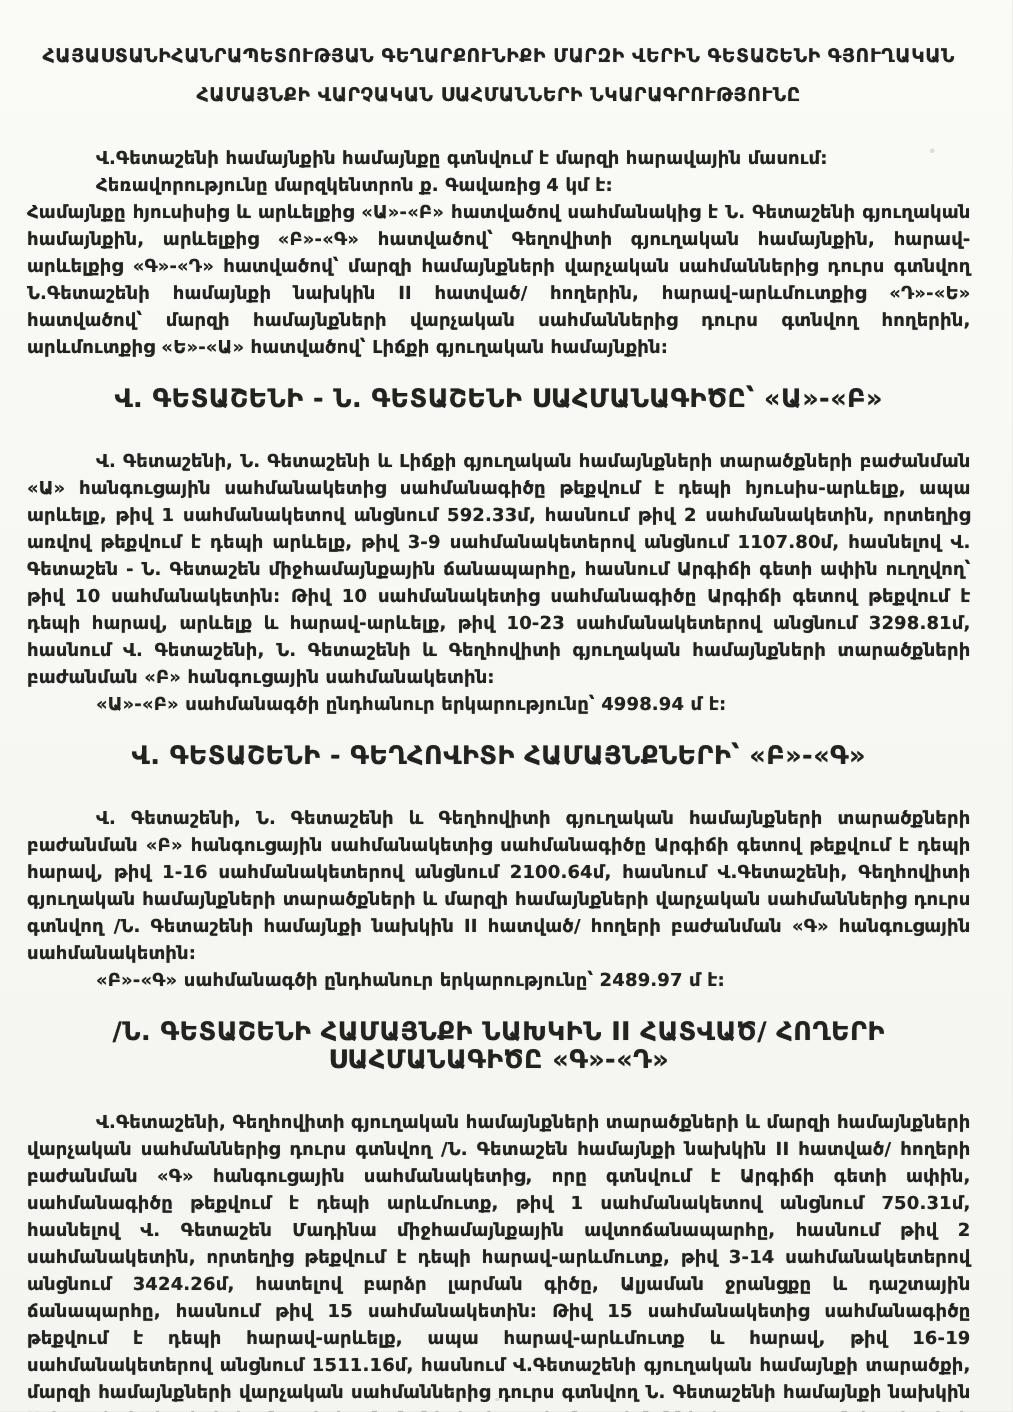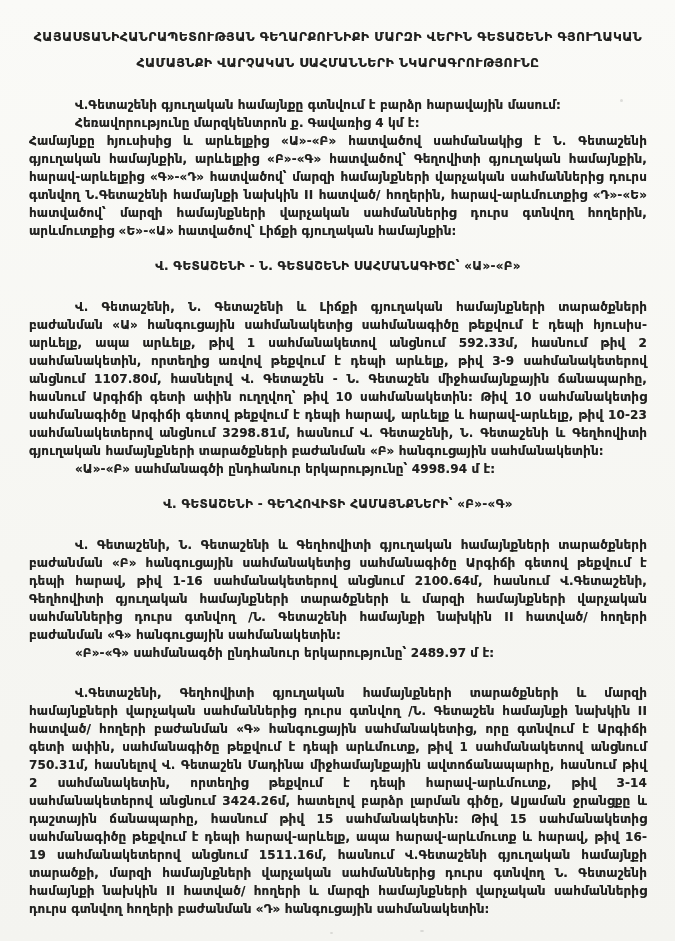--- a/index.html
+++ b/index.html
@@ -2,21 +2,21 @@
 <html><head>
 <meta charset="utf-8">
 <style>
   html,body{margin:0;padding:0;background:#e9e9e6;}
   .page{
     position:relative;
     width:675px;
     height:941px;
     margin:0;
     box-sizing:border-box;
-    padding:24px 28px 0 29px;
+    padding:24px 28px 0 18px;
     background:linear-gradient(180deg,#fafaf7 0%,#f6f6f2 60%,#f4f4f0 100%);
     color:#222220;
     font-family:"DejaVu Sans",sans-serif;
     font-weight:bold;
     overflow:hidden;
     text-shadow:0 0 0.5px rgba(40,40,38,0.55);
   }
   .title{
     text-align:center;
     font-size:12.5px;
@@ -26,21 +26,21 @@
   }
   .p{
     font-size:12px;
     line-height:18px;
     text-align:justify;
     margin:0;
     letter-spacing:0.1px;
   }
   .indent{text-indent:46px;}
   .heading{
-    font-size:12px;
+    font-size:17px;
     line-height:19px;
     font-weight:bold;
     text-align:center;
     letter-spacing:0.3px;
     margin:17px 0 22px 0;
   }
   .heading div{display:block;}
   .smudge{
     position:absolute;
     background:rgba(90,90,88,0.18);
@@ -50,33 +50,34 @@
 </head>
 <body>
 
 <div class="page">
 
   <div class="title">
     <div>ՀԱՅԱՍՏԱՆԻՀԱՆՐԱՊԵՏՈՒԹՅԱՆ ԳԵՂԱՐՔՈՒՆԻՔԻ ՄԱՐԶԻ ՎԵՐԻՆ ԳԵՏԱՇԵՆԻ ԳՅՈՒՂԱԿԱՆ</div>
     <div>ՀԱՄԱՅՆՔԻ ՎԱՐՉԱԿԱՆ ՍԱՀՄԱՆՆԵՐԻ ՆԿԱՐԱԳՐՈՒԹՅՈՒՆԸ</div>
   </div>
 
-  <p class="p indent">Վ.Գետաշենի գյուղական համայնքը գտնվում է բարձր հարավային մասում:</p>
+  <p class="p indent">Վ.Գետաշենի համայնքին համայնքը գտնվում է մարզի հարավային մասում:</p>
   <p class="p indent">Հեռավորությունը մարզկենտրոն ք. Գավառից 4 կմ է:</p>
   <p class="p">Համայնքը հյուսիսից և արևելքից «Ա»-«Բ» հատվածով սահմանակից է Ն. Գետաշենի գյուղական համայնքին, արևելքից «Բ»-«Գ» հատվածով՝ Գեղովիտի գյուղական համայնքին, հարավ-արևելքից «Գ»-«Դ» հատվածով՝ մարզի համայնքների վարչական սահմաններից դուրս գտնվող Ն.Գետաշենի համայնքի նախկին II հատված/ հողերին, հարավ-արևմուտքից «Դ»-«Ե» հատվածով՝ մարզի համայնքների վարչական սահմաններից դուրս գտնվող հողերին, արևմուտքից «Ե»-«Ա» հատվածով՝ Լիճքի գյուղական համայնքին:</p>
 
   <div class="heading">Վ. ԳԵՏԱՇԵՆԻ - Ն. ԳԵՏԱՇԵՆԻ ՍԱՀՄԱՆԱԳԻԾԸ՝ «Ա»-«Բ»</div>
   <p class="p indent">Վ. Գետաշենի, Ն. Գետաշենի և Լիճքի գյուղական համայնքների տարածքների բաժանման «Ա» հանգուցային սահմանակետից սահմանագիծը թեքվում է դեպի հյուսիս-արևելք, ապա արևելք, թիվ 1 սահմանակետով անցնում 592.33մ, հասնում թիվ 2 սահմանակետին, որտեղից առվով թեքվում է դեպի արևելք, թիվ 3-9 սահմանակետերով անցնում 1107.80մ, հասնելով Վ. Գետաշեն - Ն. Գետաշեն միջհամայնքային ճանապարհը, հասնում Արգիճի գետի ափին ուղղվող՝ թիվ 10 սահմանակետին: Թիվ 10 սահմանակետից սահմանագիծը Արգիճի գետով թեքվում է դեպի հարավ, արևելք և հարավ-արևելք, թիվ 10-23 սահմանակետերով անցնում 3298.81մ, հասնում Վ. Գետաշենի, Ն. Գետաշենի և Գեղհովիտի գյուղական համայնքների տարածքների բաժանման «Բ» հանգուցային սահմանակետին:</p>
   <p class="p indent">«Ա»-«Բ» սահմանագծի ընդհանուր երկարությունը՝ 4998.94 մ է:</p>
 
   <div class="heading">Վ. ԳԵՏԱՇԵՆԻ - ԳԵՂՀՈՎԻՏԻ ՀԱՄԱՅՆՔՆԵՐԻ՝ «Բ»-«Գ»</div>
   <p class="p indent">Վ. Գետաշենի, Ն. Գետաշենի և Գեղհովիտի գյուղական համայնքների տարածքների բաժանման «Բ» հանգուցային սահմանակետից սահմանագիծը Արգիճի գետով թեքվում է դեպի հարավ, թիվ 1-16 սահմանակետերով անցնում 2100.64մ, հասնում Վ.Գետաշենի, Գեղհովիտի գյուղական համայնքների տարածքների և մարզի համայնքների վարչական սահմաններից դուրս գտնվող /Ն. Գետաշենի համայնքի նախկին II հատված/ հողերի բաժանման «Գ» հանգուցային սահմանակետին:</p>
   <p class="p indent">«Բ»-«Գ» սահմանագծի ընդհանուր երկարությունը՝ 2489.97 մ է:</p>
 
   <div class="heading">
+    <div>/Ն. ԳԵՏԱՇԵՆԻ ՀԱՄԱՅՆՔԻ ՆԱԽԿԻՆ II ՀԱՏՎԱԾ/ ՀՈՂԵՐԻ ՍԱՀՄԱՆԱԳԻԾԸ «Գ»-«Դ»</div>
   </div>
   <p class="p indent">Վ.Գետաշենի, Գեղհովիտի գյուղական համայնքների տարածքների և մարզի համայնքների վարչական սահմաններից դուրս գտնվող /Ն. Գետաշեն համայնքի նախկին II հատված/ հողերի բաժանման «Գ» հանգուցային սահմանակետից, որը գտնվում է Արգիճի գետի ափին, սահմանագիծը թեքվում է դեպի արևմուտք, թիվ 1 սահմանակետով անցնում 750.31մ, հասնելով Վ. Գետաշեն Մադինա միջհամայնքային ավտոճանապարհը, հասնում թիվ 2 սահմանակետին, որտեղից թեքվում է դեպի հարավ-արևմուտք, թիվ 3-14 սահմանակետերով անցնում 3424.26մ, հատելով բարձր լարման գիծը, Ալյաման ջրանցքը և դաշտային ճանապարհը, հասնում թիվ 15 սահմանակետին: Թիվ 15 սահմանակետից սահմանագիծը թեքվում է դեպի հարավ-արևելք, ապա հարավ-արևմուտք և հարավ, թիվ 16-19 սահմանակետերով անցնում 1511.16մ, հասնում Վ.Գետաշենի գյուղական համայնքի տարածքի, մարզի համայնքների վարչական սահմաններից դուրս գտնվող Ն. Գետաշենի համայնքի նախկին II հատված/ հողերի և մարզի համայնքների վարչական սահմաններից դուրս գտնվող հողերի բաժանման «Դ» հանգուցային սահմանակետին:</p>
 
   <span class="smudge" style="left:620px;top:99px;width:3px;height:3px;"></span>
   <span class="smudge" style="left:420px;top:930px;width:4px;height:2px;"></span>
   <span class="smudge" style="left:330px;top:932px;width:3px;height:2px;"></span>
 
 </div>
 
 </body></html>

